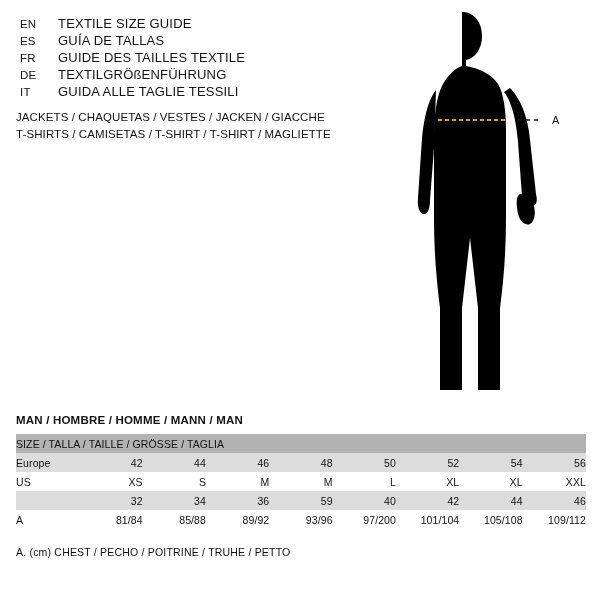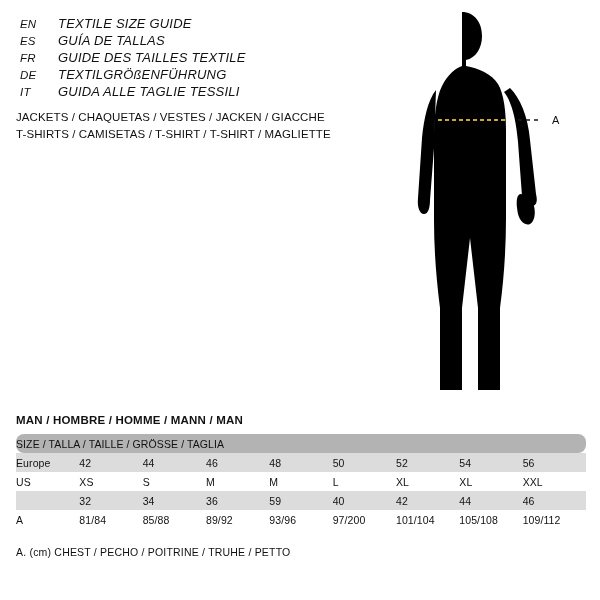--- a/index.html
+++ b/index.html
@@ -26,21 +26,20 @@
   .lang-block {
     position: absolute;
     top: 16px;
     left: 20px;
     width: 340px;
   }
   .lang-row {
     display: flex;
     align-items: baseline;
     height: 17px;
-    font-style: italic;
   }
   .lang-code {
     width: 38px;
     flex: 0 0 38px;
     font-size: 11.5px;
     letter-spacing: 0.2px;
     color: #111;
   }
   .lang-text {
     font-size: 13px;
@@ -111,35 +110,34 @@
     color: #111;
     padding: 0;
     height: 19px;
     vertical-align: middle;
     letter-spacing: 0.1px;
   }
   .row-header td {
     background: #b3b3b3;
     font-size: 10.5px;
     padding-left: 4px;
-    border-radius: 8px;
   }
   .row-shaded td {
     background: #dcdcdc;
   }
   .row-plain td {
     background: #ffffff;
   }
   td.col-label {
     padding-left: 4px;
     width: 88px;
     margin-top: 24px;
   }
   td.cell {
-    text-align: left;
+    text-align: right;
     padding-left: 2px;
   }
   .footnote {
     position: absolute;
     top: 546px;
     left: 16px;
     font-size: 10.5px;
     color: #111;
     letter-spacing: 0.2px;
     white-space: nowrap;

